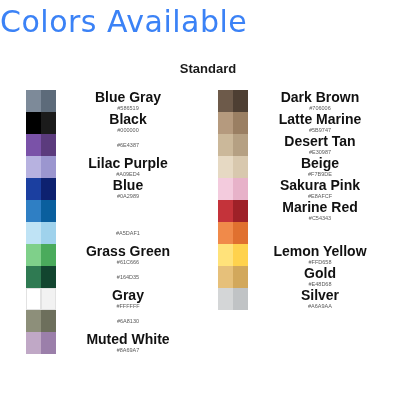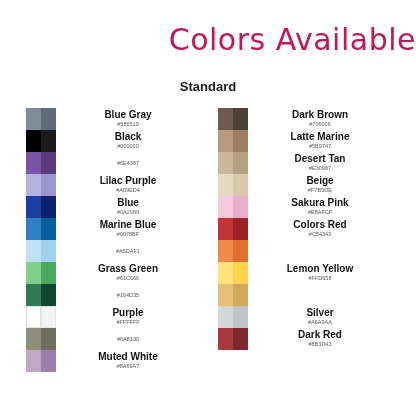--- a/index.html
+++ b/index.html
@@ -14,27 +14,27 @@
     color: #111111;
     overflow: hidden;
   }
   .page {
     width: 416px;
     height: 417px;
     position: relative;
     background: #ffffff;
   }
   .title {
-    text-align: right;
+    text-align: left;
     font-family: "DejaVu Sans", sans-serif;
     font-size: 30px;
     font-weight: 400;
     letter-spacing: 0.5px;
-    color: #be185d;
-    margin-top: 22px;
+    color: #3b82f6;
+    margin-top: 4px;
   }
   .subtitle {
     text-align: center;
     font-family: "Liberation Sans", sans-serif;
     font-size: 13px;
     font-weight: bold;
     color: #1a1a1a;
     margin-top: 22px;
   }
   .columns {
@@ -64,21 +64,21 @@
     height: 22px;
   }
   .labels {
     flex: 1 1 auto;
     text-align: center;
     line-height: 1.05;
     padding-left: 2px;
   }
   .cname {
     font-family: "Liberation Sans", sans-serif;
-    font-size: 10px;
+    font-size: 14px;
     font-weight: bold;
     color: #111111;
     display: block;
   }
   .chex {
     font-family: "Liberation Sans", sans-serif;
     font-size: 5.5px;
     font-weight: normal;
     color: #5a5a5a;
     display: block;
@@ -141,24 +141,20 @@
           <div class="labels">
             <span class="cname">Blue</span>
             <span class="chex">#0A2989</span>
           </div>
         </div>
         <div class="swatch-row">
           <div class="chip-split">
             <div class="half" style="background: rgb(47, 127, 196);"></div>
             <div class="half" style="background: rgb(10, 95, 158);"></div>
           </div>
-          <div class="labels">
-            <span class="cname">Marine Blue</span>
-            <span class="chex">#0078BF</span>
-          </div>
         </div>
         <div class="swatch-row">
           <div class="chip-split">
             <div class="half" style="background: rgb(191, 227, 245);"></div>
             <div class="half" style="background: rgb(159, 210, 236);"></div>
           </div>
           <div class="labels">
             <span class="chex">#A5DAF1</span>
           </div>
         </div>
@@ -180,21 +176,21 @@
           <div class="labels">
             <span class="chex">#164D35</span>
           </div>
         </div>
         <div class="swatch-row">
           <div class="chip-split">
             <div class="half" style="background: rgb(255, 255, 255); box-shadow: rgb(226, 226, 226) 0px 0px 0px 1px inset;"></div>
             <div class="half" style="background: rgb(242, 242, 242); box-shadow: rgb(226, 226, 226) 0px 0px 0px 1px inset;"></div>
           </div>
           <div class="labels">
-            <span class="cname">Purple</span>
+            <span class="cname">Gray</span>
             <span class="chex">#FFFFFF</span>
           </div>
         </div>
         <div class="swatch-row">
           <div class="chip-split">
             <div class="half" style="background: rgb(141, 143, 122);"></div>
             <div class="half" style="background: rgb(109, 111, 92);"></div>
           </div>
           <div class="labels">
             <span class="chex">#6A8130</span>
@@ -261,21 +257,21 @@
             <span class="cname">Sakura Pink</span>
             <span class="chex">#E8AFCF</span>
           </div>
         </div>
         <div class="swatch-row">
           <div class="chip-split">
             <div class="half" style="background: rgb(196, 51, 58);"></div>
             <div class="half" style="background: rgb(158, 33, 40);"></div>
           </div>
           <div class="labels">
-            <span class="cname">Colors Red</span>
+            <span class="cname">Marine Red</span>
             <span class="chex">#C54343</span>
           </div>
         </div>
         <div class="swatch-row">
           <div class="chip-split">
             <div class="half" style="background: rgb(240, 138, 74);"></div>
             <div class="half" style="background: rgb(224, 112, 47);"></div>
           </div>
         </div>
         <div class="swatch-row">
@@ -286,36 +282,30 @@
           <div class="labels">
             <span class="cname">Lemon Yellow</span>
             <span class="chex">#FFD658</span>
           </div>
         </div>
         <div class="swatch-row">
           <div class="chip-split">
             <div class="half" style="background: rgb(230, 192, 122);"></div>
             <div class="half" style="background: rgb(210, 168, 92);"></div>
           </div>
+          <div class="labels">
+            <span class="cname">Gold</span>
+            <span class="chex">#E48D68</span>
+          </div>
         </div>
         <div class="swatch-row">
           <div class="chip-split">
             <div class="half" style="background: rgb(212, 214, 215);"></div>
             <div class="half" style="background: rgb(192, 195, 197);"></div>
           </div>
           <div class="labels">
             <span class="cname">Silver</span>
             <span class="chex">#A6A9AA</span>
-          </div>
-        </div>
-        <div class="swatch-row">
-          <div class="chip-split">
-            <div class="half" style="background: rgb(168, 58, 63);"></div>
-            <div class="half" style="background: rgb(126, 39, 44);"></div>
-          </div>
-          <div class="labels">
-            <span class="cname">Dark Red</span>
-            <span class="chex">#8B3D43</span>
           </div>
         </div>
       </div>
   </div>
 </div>
 
 </body></html>

